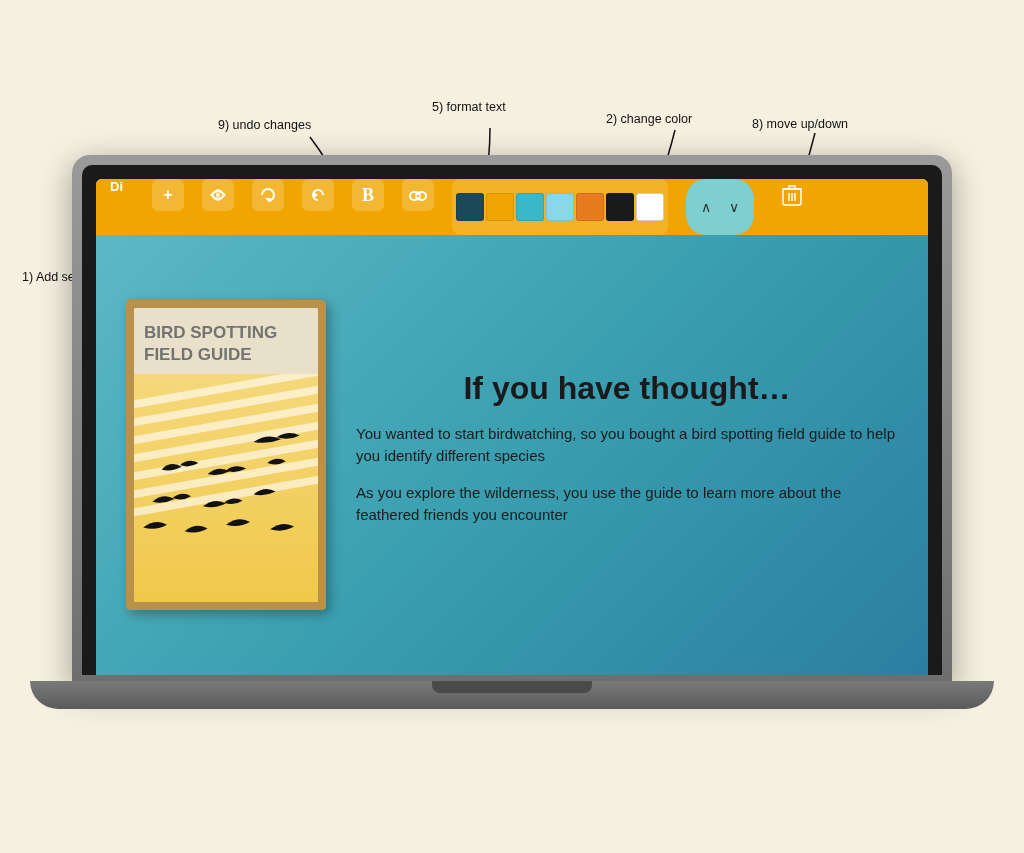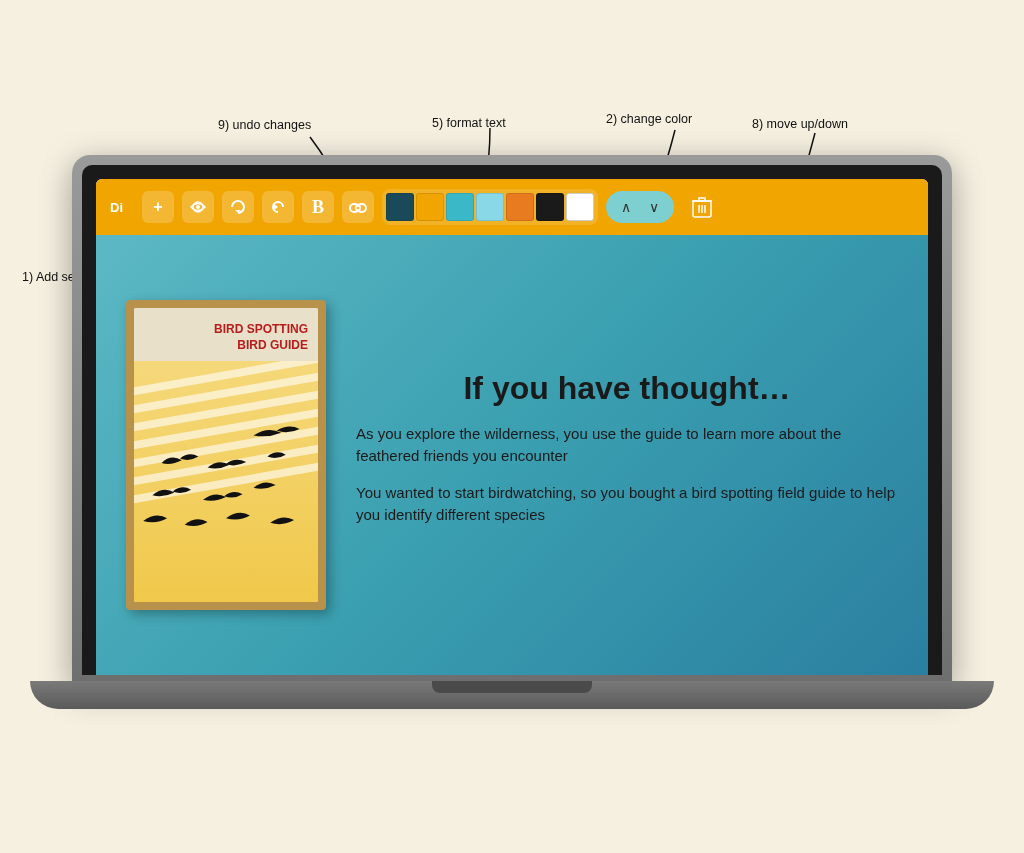--- a/index.html
+++ b/index.html
@@ -79,23 +79,22 @@
 
     
     .toolbar {
       position: absolute;
       top: 0;
       left: 0;
       right: 0;
       height: 56px;
       background: #f0a500;
       display: flex;
-      align-items: center;
       padding: 0 8px;
-      gap: 8px;
+      gap: 18px;
     }
 
     .toolbar-label {
       color: white;
       font-weight: bold;
       font-size: 13px;
       padding: 0 6px;
       min-width: 30px;
     }
 
@@ -205,25 +204,24 @@
       overflow: hidden;
     }
 
     .book-title-area {
       padding: 14px 10px 8px;
       background: #e8e0c8;
     }
 
     .book-title {
       font-family: Arial Black, sans-serif;
-      font-size: 12px;
+      font-size: 17px;
       font-weight: 900;
-      color: #b91c1c;
+      color: #737373;
       line-height: 1.3;
-      text-align: right;
     }
 
     .book-illustration {
       flex: 1;
       background: linear-gradient(180deg, #f5d87a 0%, #f0c84a 100%);
       position: relative;
       overflow: hidden;
     }
 
     
@@ -268,21 +266,21 @@
   </style>
 </head>
 <body>
 
 <div class="page-wrapper">
 
   <span class="ann-text" style="top:270px;left:22px;">1) Add section</span>
   <span class="ann-text" style="top:192px;left:128px;">2) hide/display</span>
   <span class="ann-text" style="top:172px;left:163px;">3) cycle layout</span>
   <span class="ann-text" style="top:118px;left:218px;">9) undo changes</span>
-  <span class="ann-text" style="top:116px;left:432px;">5) format text</span>
+  <span class="ann-text" style="top:100px;left:432px;">5) format text</span>
   <span class="ann-text" style="top:168px;left:462px;">6) add link</span>
   <span class="ann-text" style="top:112px;left:606px;">2) change color</span>
   <span class="ann-text" style="top:117px;left:752px;">8) move up/down</span>
   <span class="ann-text" style="top:265px;left:893px;">9) delete</span>
 
   <svg style="position:absolute;top:0;left:0;width:1024px;height:853px;pointer-events:none;">
 
     <path d="M 105 276 Q 140 276 172 270" stroke="#111" stroke-width="1.5" fill="none" marker-end="url(#arr)"></path>
 
     <path d="M 213 203 Q 240 225 282 260" stroke="#111" stroke-width="1.5" fill="none" marker-end="url(#arr)"></path>
@@ -368,21 +366,21 @@
           </button>
         </div>
 
         <div class="content-area">
 
           <div class="book-cover">
             <div class="book-inner">
               <div class="book-title-area">
                 <div class="book-title">
                   <span>BIRD SPOTTING</span><br>
-                  <span>BIRD GUIDE</span>
+                  <span>FIELD GUIDE</span>
                 </div>
               </div>
               <div class="book-illustration">
 
                 <div class="stripe" style="top:10px;"></div>
                 <div class="stripe" style="top:28px;"></div>
                 <div class="stripe" style="top:46px;"></div>
                 <div class="stripe" style="top:64px;"></div>
                 <div class="stripe" style="top:82px;"></div>
                 <div class="stripe" style="top:100px;"></div>
@@ -409,22 +407,22 @@
                   <path d="M55 122 Q68 112 80 119 Q68 126 55 122Z" fill="#111"></path>
                   <path d="M100 115 Q114 105 126 112 Q114 119 100 115Z" fill="#111"></path>
                   <path d="M148 120 Q162 110 174 117 Q162 124 148 120Z" fill="#111"></path>
                 </svg>
               </div>
             </div>
           </div>
 
           <div class="text-content">
             <h1 class="main-heading">If you have thought…</h1>
+            <p class="body-paragraph">You wanted to start birdwatching, so you bought a bird spotting field guide to help you identify different species</p>
             <p class="body-paragraph">As you explore the wilderness, you use the guide to learn more about the feathered friends you encounter</p>
-            <p class="body-paragraph">You wanted to start birdwatching, so you bought a bird spotting field guide to help you identify different species</p>
           </div>
 
         </div>
       </div>
     </div>
   </div>
 
   <div class="laptop-base">
     <div class="laptop-base-notch"></div>
   </div>

